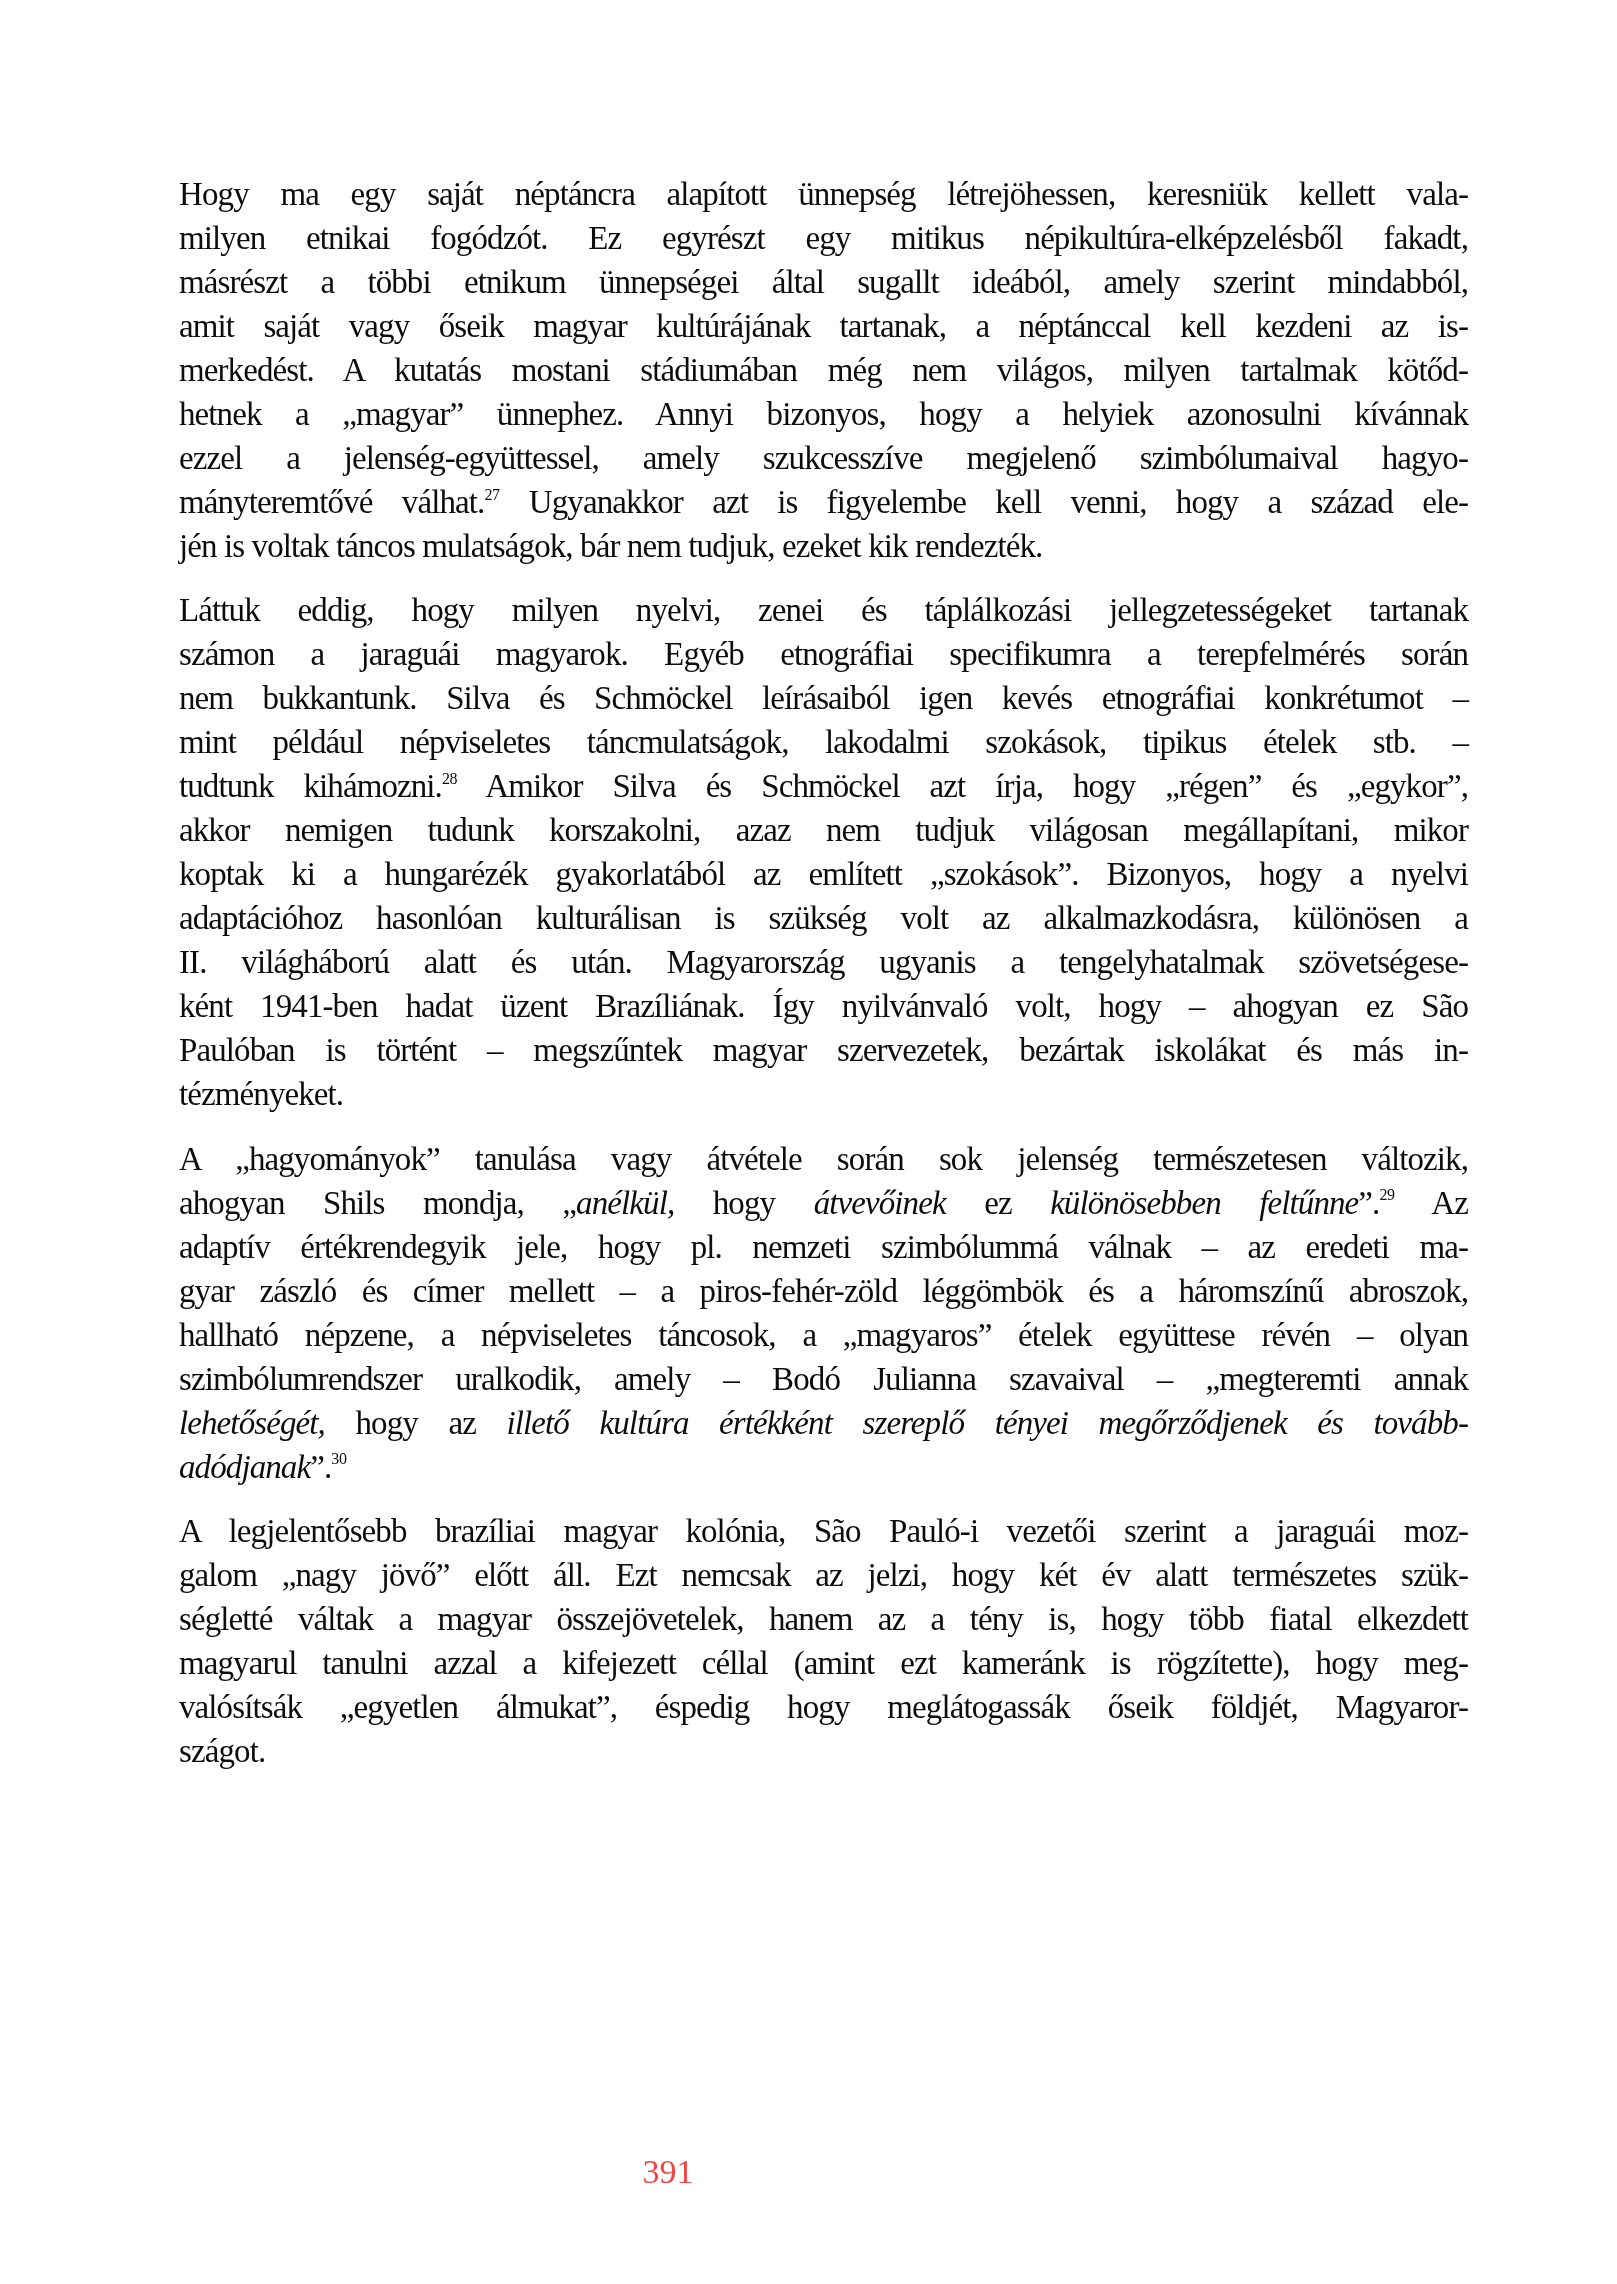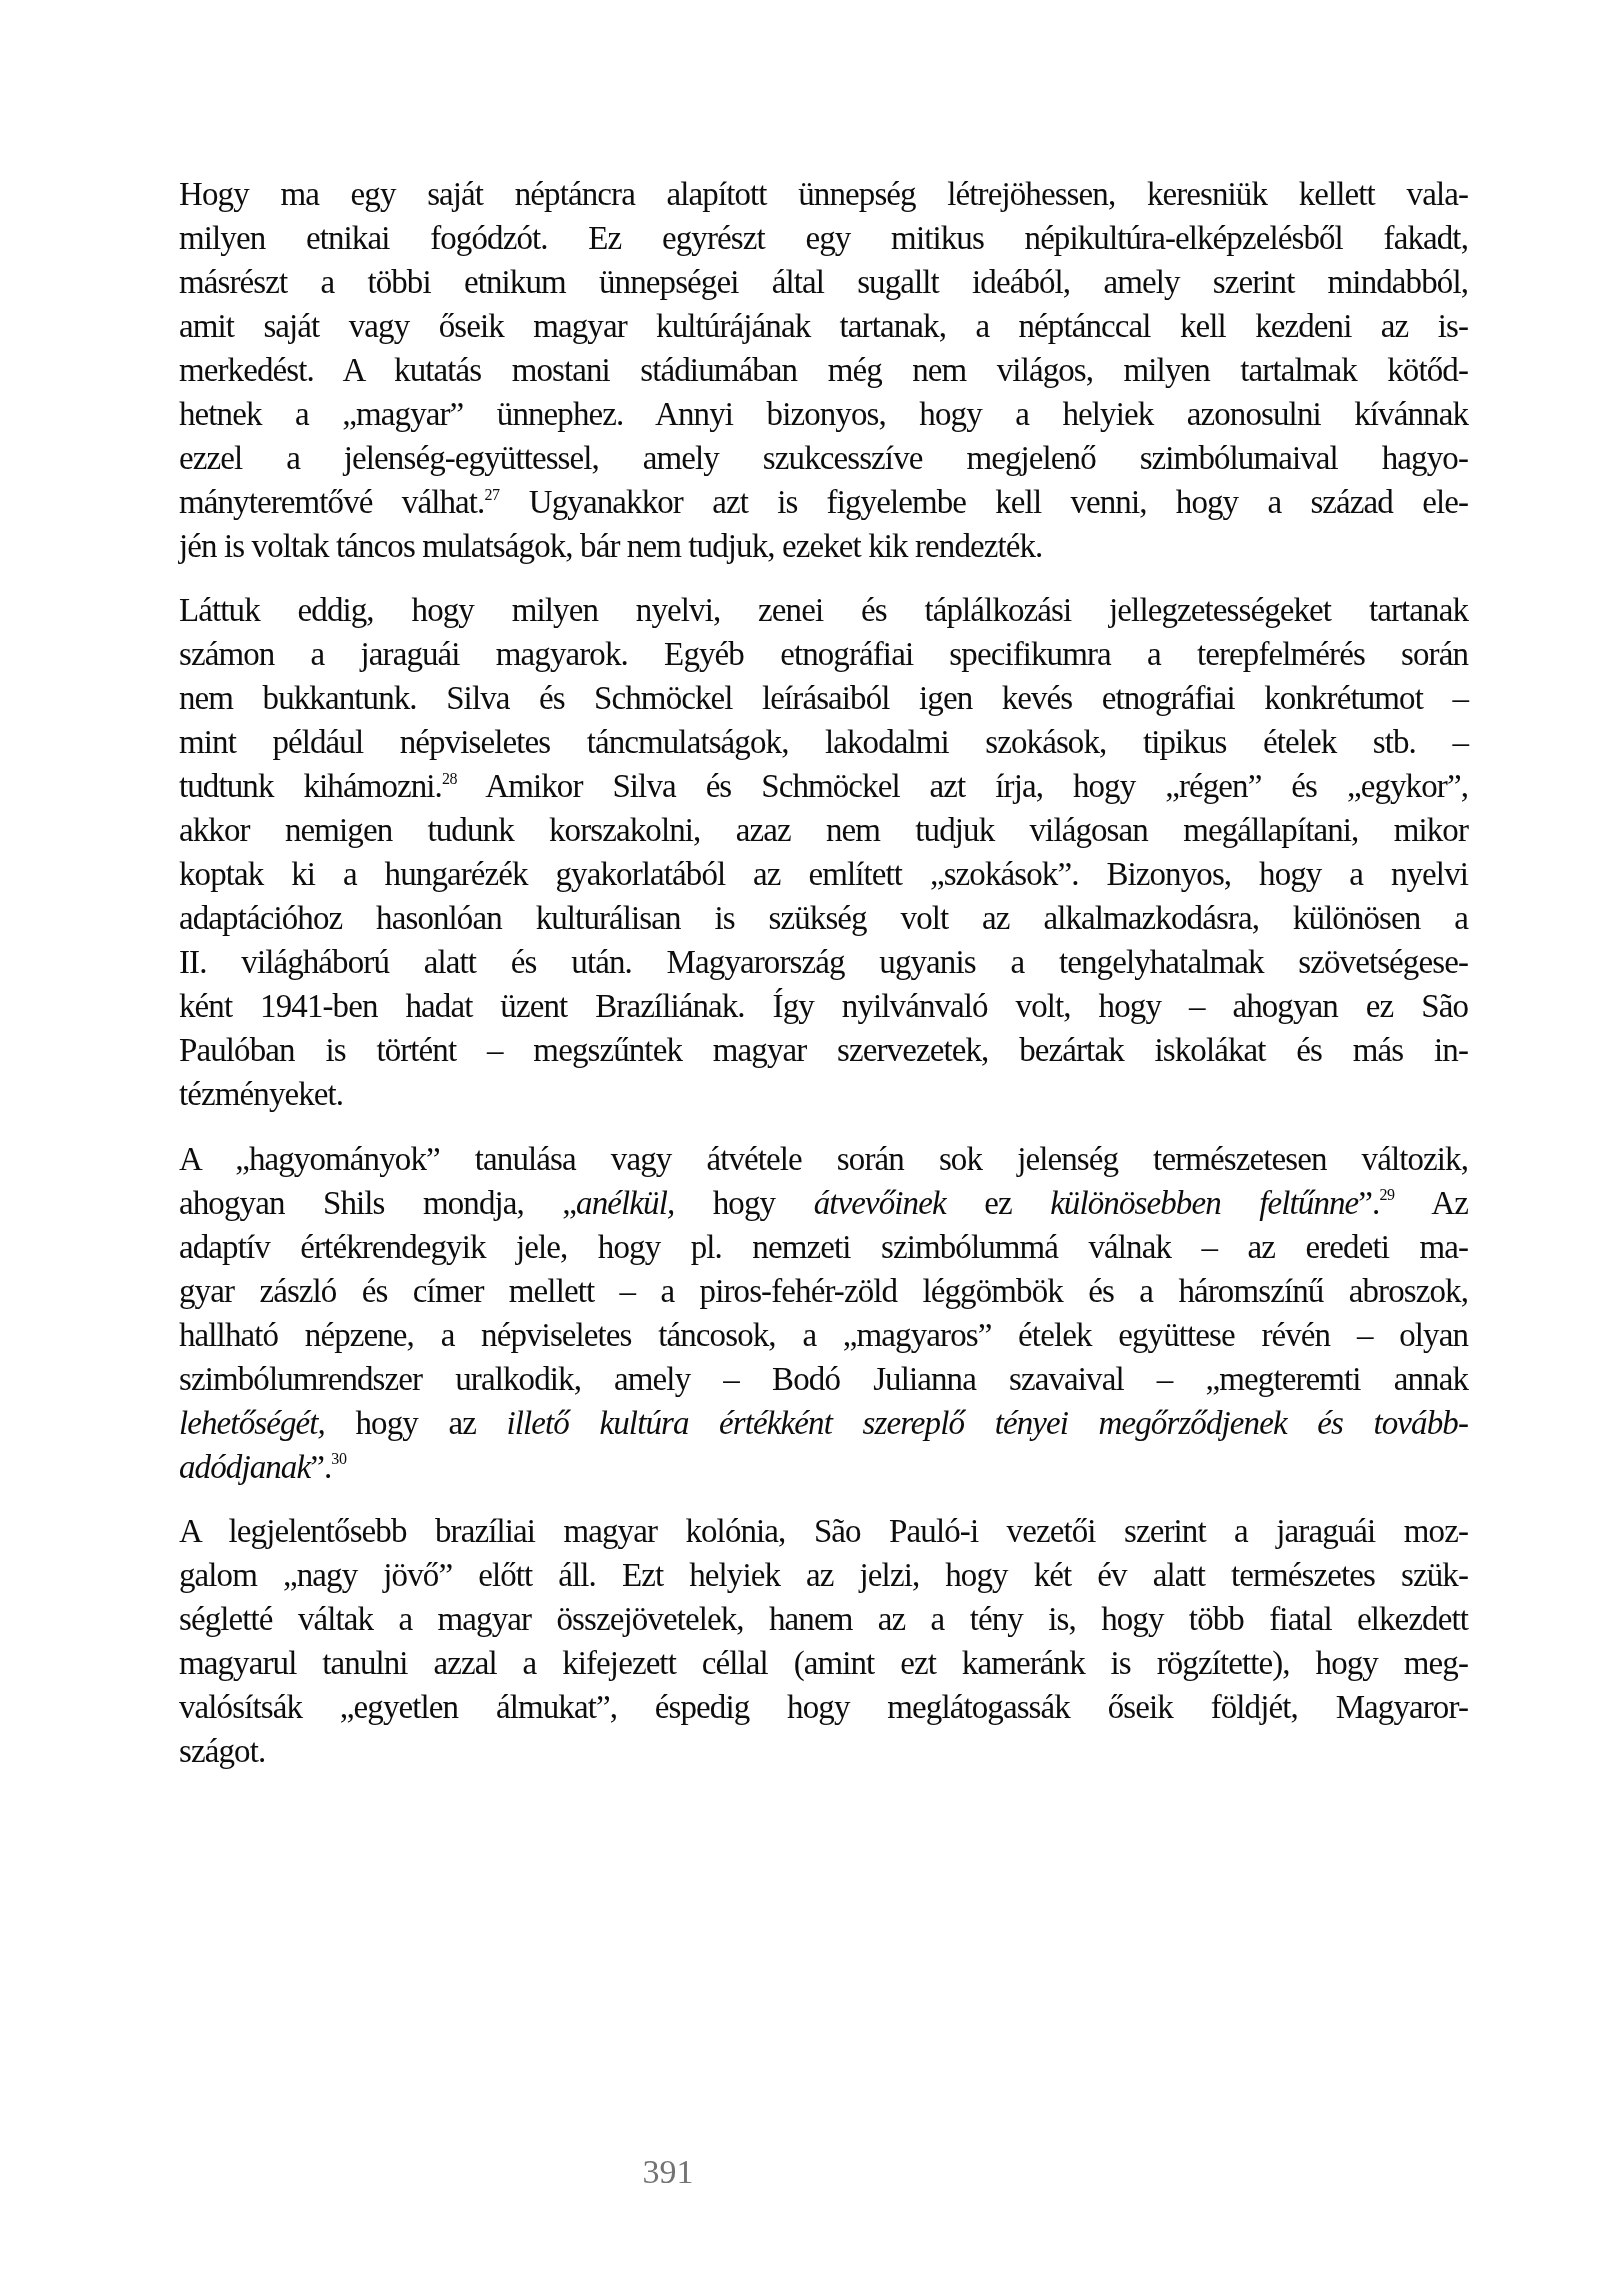--- a/index.html
+++ b/index.html
@@ -52,21 +52,21 @@
     letter-spacing: -0.4px;
   }
   .page-number {
     position: absolute;
     top: 2153px;
     left: 0;
     width: 1336px;
     text-align: center;
     font-size: 34px;
     line-height: 38px;
-    color: #737373;
+    color: #ef4444;
   }
 </style>
 </head>
 <body>
 
 <div class="page">
   <div class="text-block">
       <div class="para">
         <div class="line"><span>Hogy ma egy saját néptáncra alapított ünnepség létrejöhessen, keresniük kellett vala-</span></div>
         <div class="line"><span>milyen etnikai fogódzót. Ez egyrészt egy mitikus népikultúra-elképzelésből fakadt,</span></div>
@@ -97,21 +97,21 @@
         <div class="line"><span>ahogyan Shils mondja, „</span><span class="it">anélkül,</span><span> hogy </span><span class="it">átvevőinek</span><span> ez </span><span class="it">különösebben feltűnne</span><span>”.</span><span class="sup">29</span><span> Az</span></div>
         <div class="line"><span>adaptív értékrendegyik jele, hogy pl. nemzeti szimbólummá válnak – az eredeti ma-</span></div>
         <div class="line"><span>gyar zászló és címer mellett – a piros-fehér-zöld léggömbök és a háromszínű abroszok,</span></div>
         <div class="line"><span>hallható népzene, a népviseletes táncosok, a „magyaros” ételek együttese révén – olyan</span></div>
         <div class="line"><span>szimbólumrendszer uralkodik, amely – Bodó Julianna szavaival – „megteremti annak</span></div>
         <div class="line"><span class="it">lehetőségét,</span><span> hogy az </span><span class="it">illető kultúra értékként szereplő tényei megőrződjenek és tovább-</span></div>
         <div class="line last"><span class="it">adódjanak</span><span>”.</span><span class="sup">30</span></div>
       </div>
       <div class="para">
         <div class="line"><span>A legjelentősebb brazíliai magyar kolónia, São Pauló-i vezetői szerint a jaraguái moz-</span></div>
-        <div class="line"><span>galom „nagy jövő” előtt áll. Ezt helyiek az jelzi, hogy két év alatt természetes szük-</span></div>
+        <div class="line"><span>galom „nagy jövő” előtt áll. Ezt nemcsak az jelzi, hogy két év alatt természetes szük-</span></div>
         <div class="line"><span>ségletté váltak a magyar összejövetelek, hanem az a tény is, hogy több fiatal elkezdett</span></div>
         <div class="line"><span>magyarul tanulni azzal a kifejezett céllal (amint ezt kameránk is rögzítette), hogy meg-</span></div>
         <div class="line"><span>valósítsák „egyetlen álmukat”, éspedig hogy meglátogassák őseik földjét, Magyaror-</span></div>
         <div class="line last"><span>szágot.</span></div>
       </div>
     </div>
   <div class="page-number">391</div>
 </div>
 
 

